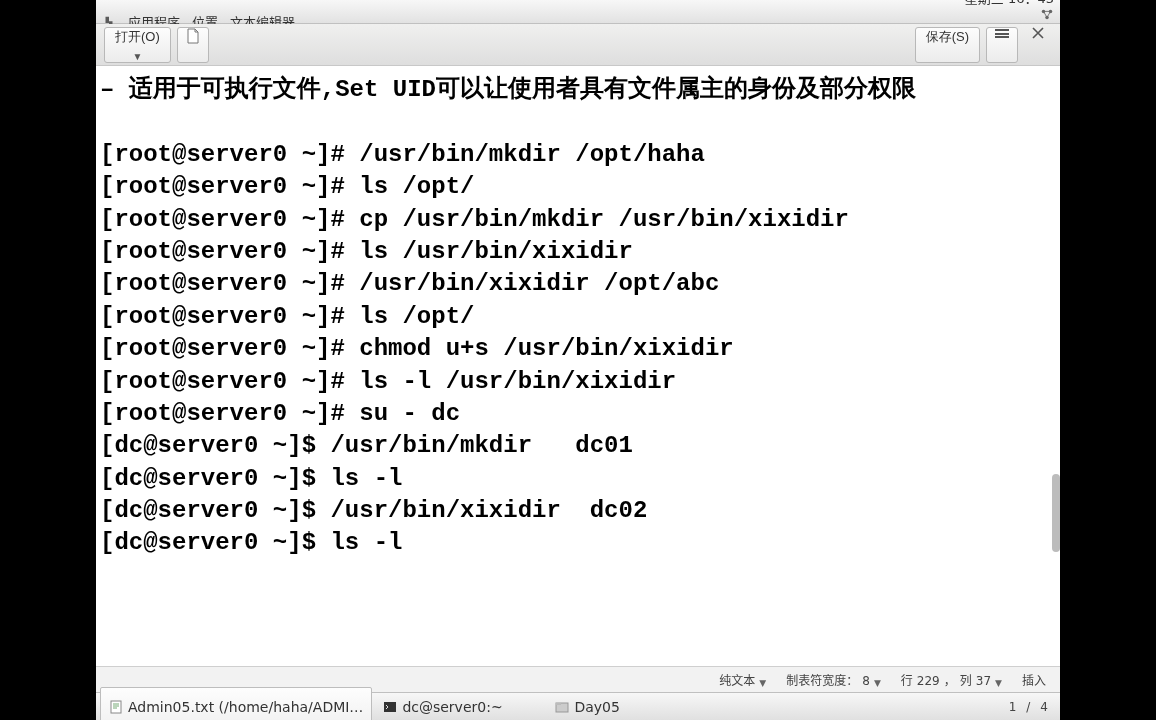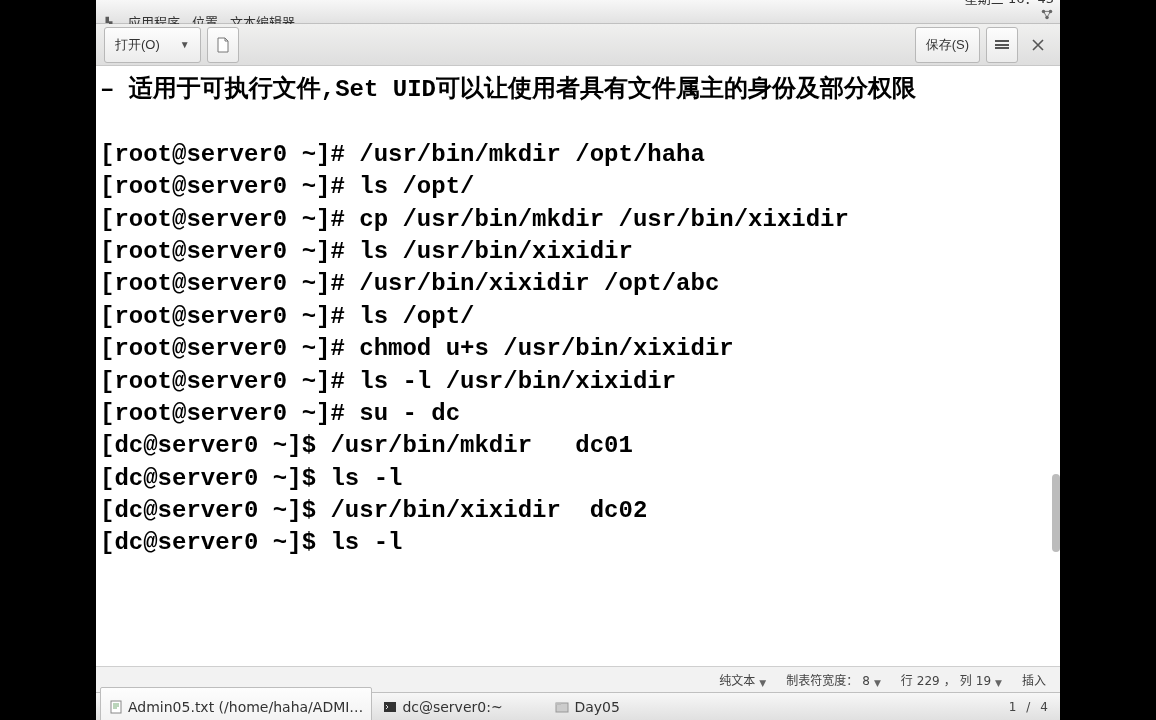--- a/index.html
+++ b/index.html
@@ -58,22 +58,23 @@
 .btn {
   background: linear-gradient(#fdfdfd,#ececec);
   border: 1px solid #b8b8b8;
   border-radius: 3px;
   height: 36px;
   padding: 0 10px;
   font-size: 13px;
   color: #333;
   display: inline-flex;
   align-items: center;
-  gap: 20px;
+  gap: 5px;
   cursor: pointer;
+  flex-direction: column;
 }
 .btn.icon-only { padding: 0 8px; }
 .title-block {
   flex: 1;
   text-align: center;
   line-height: 1.2;
 }
 .title-main { font-size: 13px; font-weight: bold; color: #2b2b2b; }
 .title-sub { font-size: 11px; color: #8a8a8a; }
 .chevron { font-size: 10px; color: #555; }
@@ -264,21 +265,21 @@
       <span class="status-seg">
         <span>制表符宽度：</span>
         <span>8</span>
         <span class="dd">▼</span>
       </span>
       <span class="status-seg">
         <span>行</span>
         <span>229</span>
         <span>，</span>
         <span>列</span>
-        <span>19</span>
+        <span>37</span>
         <span class="dd">▼</span>
       </span>
       <span>插入</span>
     </div>
   </div>
 
   <div class="taskbar">
     <div class="task-item active">
       <span class="task-icon">
         <svg viewBox="0 0 14 14">

